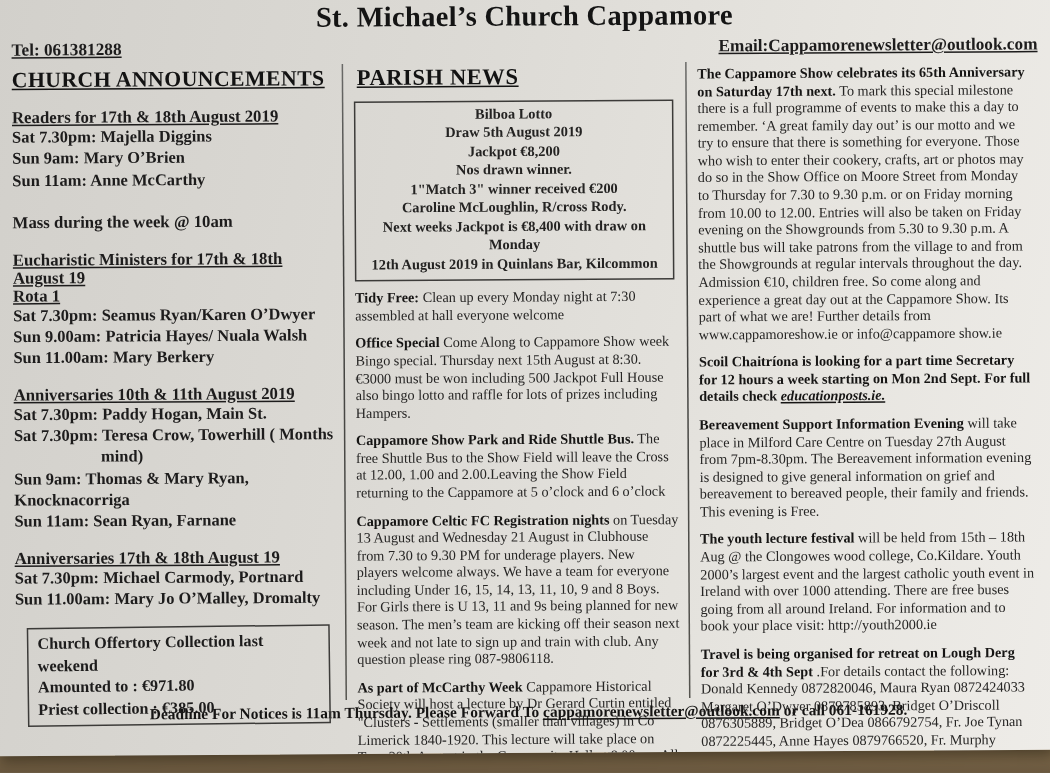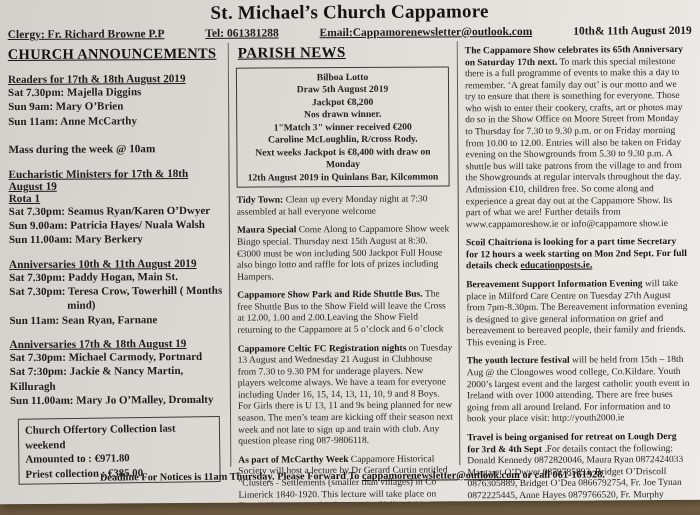--- a/index.html
+++ b/index.html
@@ -53,38 +53,36 @@
     transform:rotate(-0.4deg);
   }
   
   .mid-heading{font-weight:bold;font-size:15px;text-decoration:underline;letter-spacing:.4px;margin:0 0 6px 2px;color:#131313;}
   .lotto-box{
     border:1.5px solid #3c3b39;padding:3px 4px;margin:0 2px 7px 0;
     text-align:center;font-weight:bold;font-size:9.6px;line-height:1.3;color:#242322;
   }
   .para{font-size:9.5px;line-height:1.22;margin:0 0 7px 0;color:#262524;}
   .para .lead{font-weight:bold;color:#161514;}
-  .para .lead-u{font-weight:bold;text-decoration:underline;color:#161514;}
+  .para .lead-u{font-weight:bold;text-decoration:underline;color:#161514;font-style:italic;}
   
   .footer{
     text-align:center;font-weight:bold;font-size:10.3px;margin-top:4px;color:#151413;
   }
 </style>
 </head>
 <body>
 
 <div class="photo">
   <div class="paper">
 
     <div class="hdr-title">St. Michael’s Church Cappamore</div>
     <div class="hdr-row">
-      <span class="u">Clergy: Fr. Richard Browne P.P</span>
       <span class="u">Tel: 061381288</span>
       <span class="u">Email:Cappamorenewsletter@outlook.com</span>
-      <span>10th&amp; 11th August 2019</span>
     </div>
 
     <div class="columns">
 
       <div class="col col-left">
         <div class="big-heading">CHURCH ANNOUNCEMENTS</div>
 
         <div class="sec">
           <div class="sec-title">Readers for 17th &amp; 18th August 2019</div>
           <div class="sec-line">Sat 7.30pm: Majella Diggins</div>
@@ -102,27 +100,27 @@
           <div class="sec-line">Sat 7.30pm: Seamus Ryan/Karen O’Dwyer</div>
           <div class="sec-line">Sun 9.00am: Patricia Hayes/ Nuala Walsh</div>
           <div class="sec-line">Sun 11.00am: Mary Berkery</div>
         </div>
 
         <div class="sec">
           <div class="sec-title">Anniversaries 10th &amp; 11th August 2019</div>
           <div class="sec-line">Sat 7.30pm: Paddy Hogan, Main St.</div>
           <div class="sec-line">Sat 7.30pm: Teresa Crow, Towerhill ( Months</div>
           <div class="sec-line indent2">mind)</div>
+          <div class="sec-line">Sun 9am: Thomas &amp; Mary Ryan, Knocknacorriga</div>
           <div class="sec-line">Sun 11am: Sean Ryan, Farnane</div>
         </div>
 
         <div class="sec">
           <div class="sec-title">Anniversaries 17th &amp; 18th August 19</div>
           <div class="sec-line">Sat 7.30pm: Michael Carmody, Portnard</div>
-          <div class="sec-line">Sat 7:30pm: Jackie &amp; Nancy Martin, Killuragh</div>
           <div class="sec-line">Sun 11.00am: Mary Jo O’Malley, Dromalty</div>
         </div>
 
         <div class="collection-box">
           <div>Church Offertory Collection   last weekend</div>
           <div>Amounted to : €971.80</div>
           <div>Priest collection : €385.00</div>
         </div>
       </div>
 
@@ -135,23 +133,23 @@
           <div>Bilboa Lotto</div>
           <div>Draw 5th August 2019</div>
           <div>Jackpot €8,200</div>
           <div>Nos drawn winner.</div>
           <div>1"Match 3" winner received €200</div>
           <div>Caroline McLoughlin, R/cross Rody.</div>
           <div>Next weeks Jackpot is €8,400 with draw on Monday</div>
           <div>12th August 2019 in Quinlans Bar, Kilcommon</div>
         </div>
 
-        <p class="para"><span class="lead">Tidy Town:</span><span> Clean up every Monday night at 7:30 assembled at hall everyone welcome</span></p>
+        <p class="para"><span class="lead">Tidy Free:</span><span> Clean up every Monday night at 7:30 assembled at hall everyone welcome</span></p>
 
-        <p class="para"><span class="lead">Maura Special</span><span> Come Along to Cappamore Show week Bingo special. Thursday next 15th August at 8:30. €3000 must be won including 500 Jackpot Full House also bingo lotto and raffle for lots of prizes including Hampers.</span></p>
+        <p class="para"><span class="lead">Office Special</span><span> Come Along to Cappamore Show week Bingo special. Thursday next 15th August at 8:30. €3000 must be won including 500 Jackpot Full House also bingo lotto and raffle for lots of prizes including Hampers.</span></p>
 
         <p class="para"><span class="lead">Cappamore Show Park and Ride Shuttle Bus.</span><span> The free Shuttle Bus to the Show Field will leave the Cross at 12.00, 1.00 and 2.00.Leaving the Show Field returning to the Cappamore at 5 o’clock and 6 o’clock</span></p>
 
         <p class="para"><span class="lead">Cappamore Celtic FC Registration nights</span><span> on Tuesday 13 August and Wednesday 21 August in Clubhouse from 7.30 to 9.30 PM for underage players. New players welcome always. We have a team for everyone including Under 16, 15, 14, 13, 11, 10, 9 and 8 Boys. For Girls there is U 13, 11 and 9s being planned for new season. The men’s team are kicking off their season next week and not late to sign up and train with club. Any question please ring 087-9806118.</span></p>
 
         <p class="para"><span class="lead">As part of McCarthy Week</span><span> Cappamore Historical Society will host a lecture by Dr Gerard Curtin entitled "Clusters - Settlements (smaller than villages) in Co Limerick 1840-1920.  This lecture will take place on Tues 20th August in the Community Hall at 8.00pm. All welcome.</span></p>
 
       </div>
 
       <div class="vline"></div>

